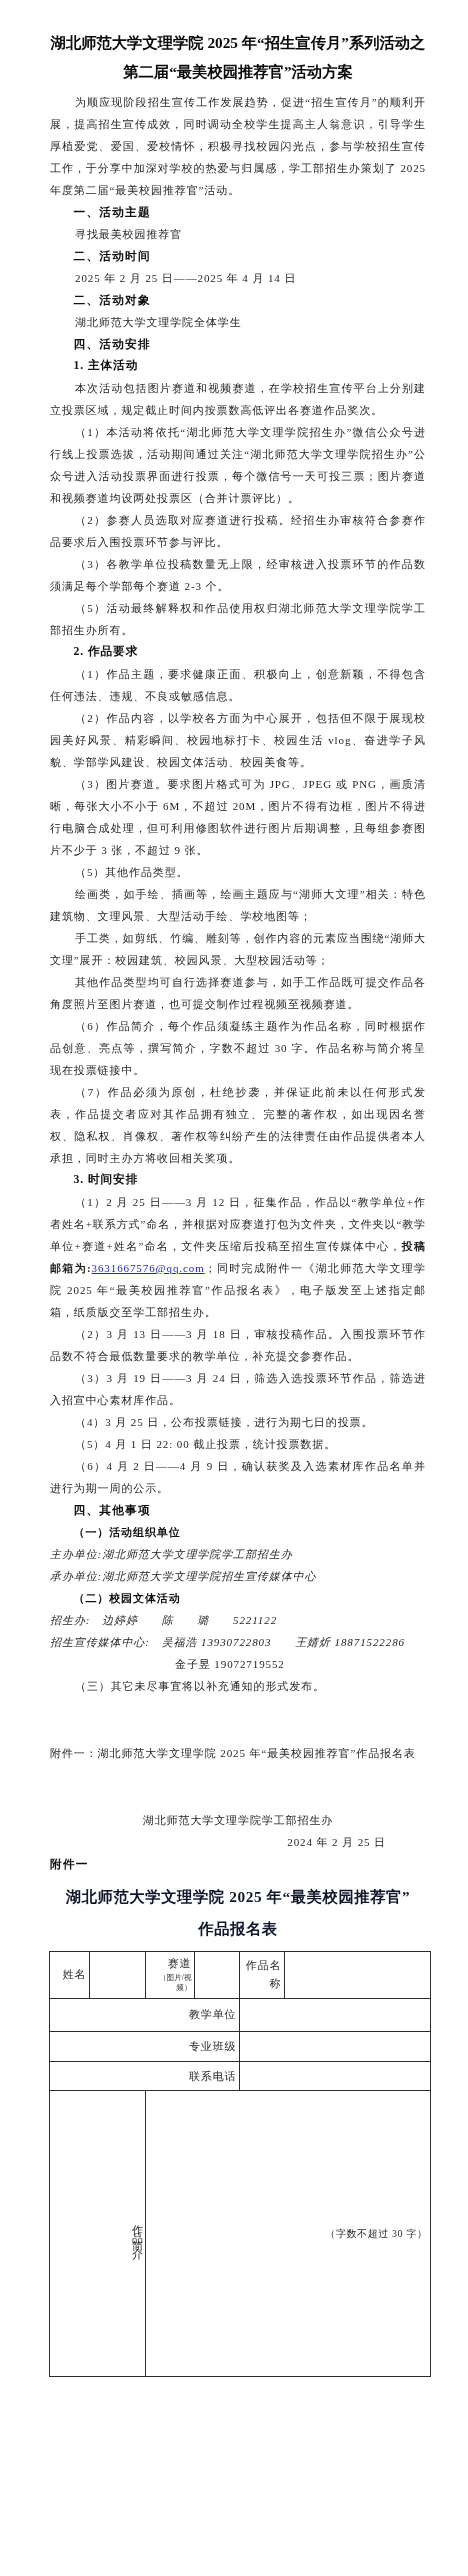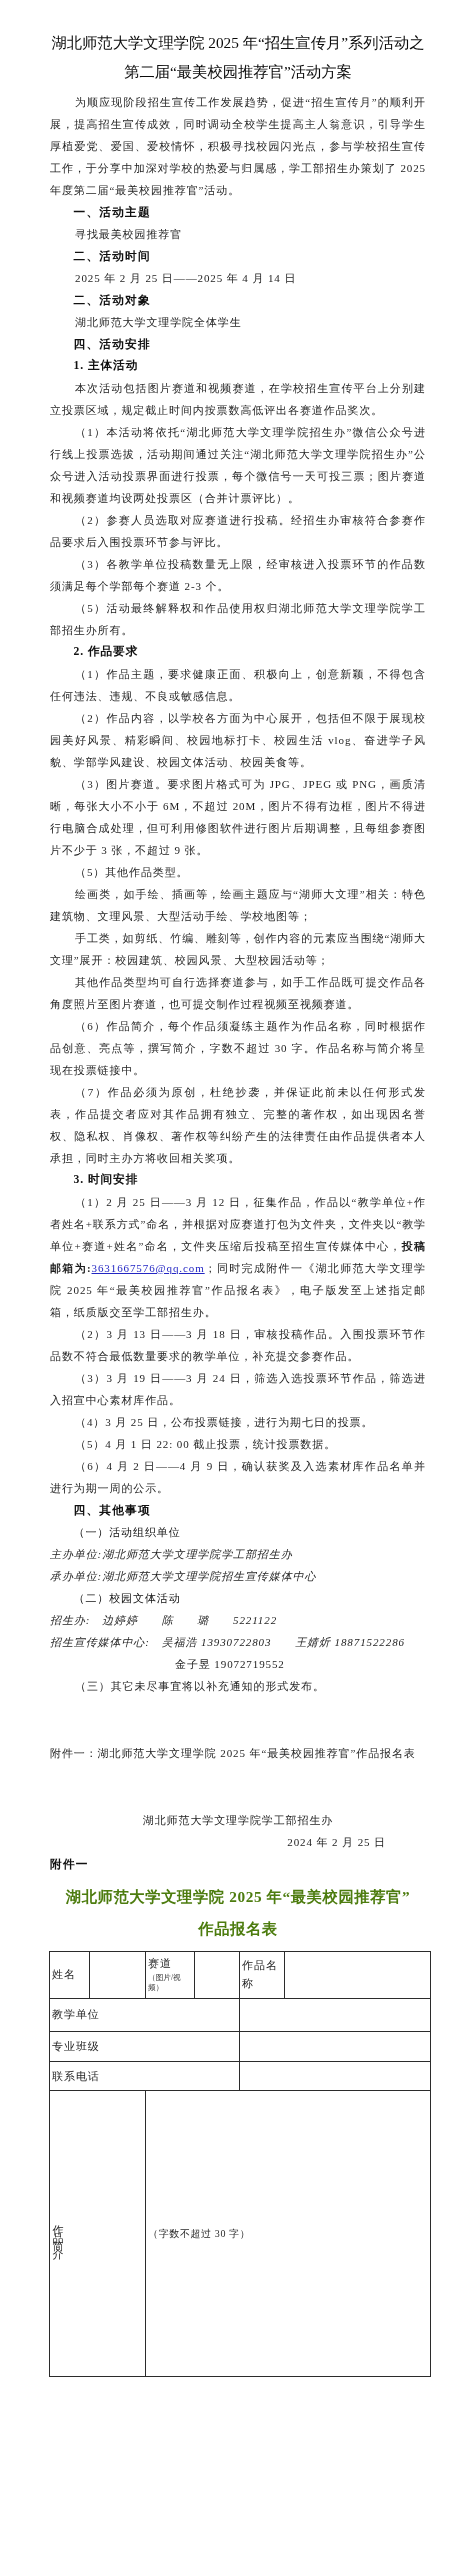--- a/index.html
+++ b/index.html
@@ -6,53 +6,53 @@
   .page {
     position:relative;
     width:469px; min-height:2576px;
     margin:0; background:#ffffff;
     box-sizing:border-box;
     padding:27.6px 43px 23.5px 50px;
     font-family:"Liberation Serif","DejaVu Serif",serif;
     color:#1e1e1e;
   }
   .doc-title {
-    text-align:center; font-weight:normal; color:#0a0a0a;
+    text-align:center; font-weight:bold; color:#0a0a0a;
     font-size:15.3px; line-height:29px;
     white-space:nowrap; margin:0 -16.4px 0 -16.4px;
   }
   .blocks { margin-top:5.3px; }
   .blk { font-size:11px; line-height:22px; letter-spacing:0.9px; text-align:justify; }
   .p   { text-indent:25px; }
   .pni { text-indent:0;font-style:italic; }
   .h1  { font-family:"Liberation Sans","DejaVu Sans",sans-serif; font-weight:bold; font-size:11.7px; letter-spacing:1.2px; text-indent:23.5px; color:#111; }
   .h2  { font-weight:bold; font-size:11.7px; text-indent:23.5px; color:#111; }
-  .h3  { font-weight:normal; font-size:11px; text-indent:23.5px; color:#111; }
+  .h3  { font-weight:bold; font-size:11px; text-indent:23.5px; color:#111; }
   .deep{ padding-left:125px; text-indent:0; }
   .gap3{ margin-top:45px; }
   .sign    { text-align:center; text-indent:0; }
   .signdate{ text-align:right; text-indent:0; padding-right:40px; }
   .b    { font-weight:bold; }
   .link { color:#2326c3; text-decoration:underline; }
   
   .att-label {
     font-family:"Liberation Sans","DejaVu Sans",sans-serif;
     font-weight:bold; font-size:11.7px; line-height:22px; letter-spacing:1.2px; color:#111;
   }
   .att-title {
-    text-align:center; font-weight:bold; color:#4d7c0f;
+    text-align:center; font-weight:bold; color:#0f172a;
     font-size:15.3px; line-height:32px; margin-top:5.9px; letter-spacing:0.6px;
   }
   table.form {
     border-collapse:collapse; table-layout:fixed;
     width:382px; margin-left:-1.2px; margin-top:5.9px;
   }
   table.form td {
     border:0.6px solid #2b2b2b; font-size:11px; letter-spacing:0.9px;
-    vertical-align:middle; text-align:left; padding:1.2px 2.3px; box-sizing:border-box;
+    vertical-align:middle; text-align:right; padding:1.2px 2.3px; box-sizing:border-box;
     color:#1e1e1e;
   }
   tr.r1 td { height:47px; }
   tr.r2 td { height:33px; }
   tr.r3 td { height:30.5px; }
   tr.r4 td { height:29px; }
   tr.r5 td { height:286px; }
   .track-note { font-size:7.6px; letter-spacing:0; color:#333; margin-top:2.3px; }
   .work-name { line-height:17.6px;margin-left:16px; }
   td.intro-label { text-align:center; }

